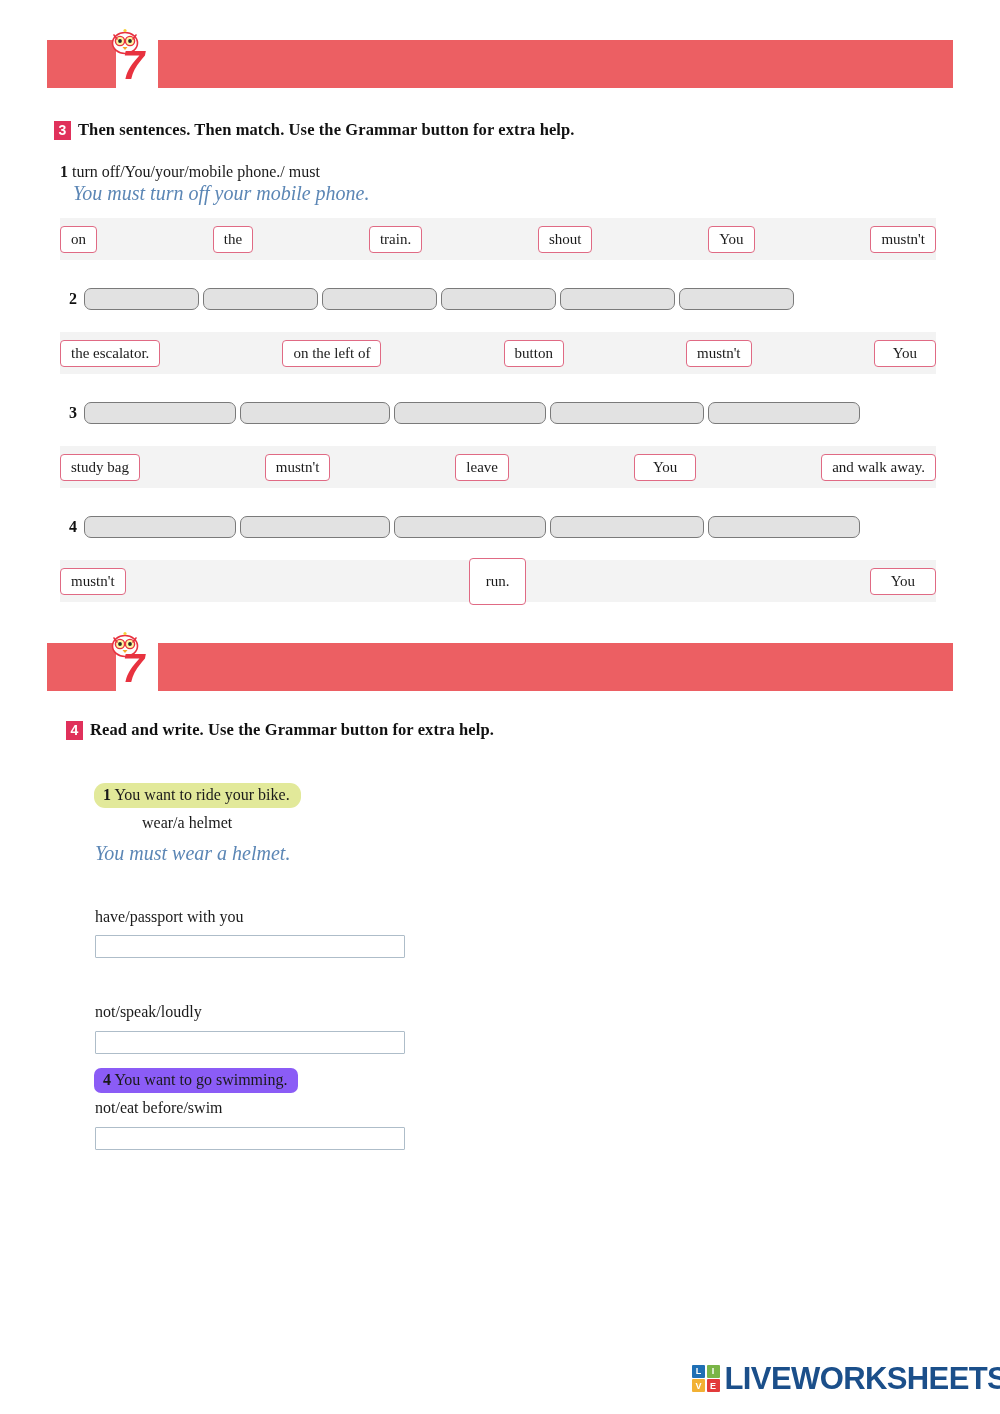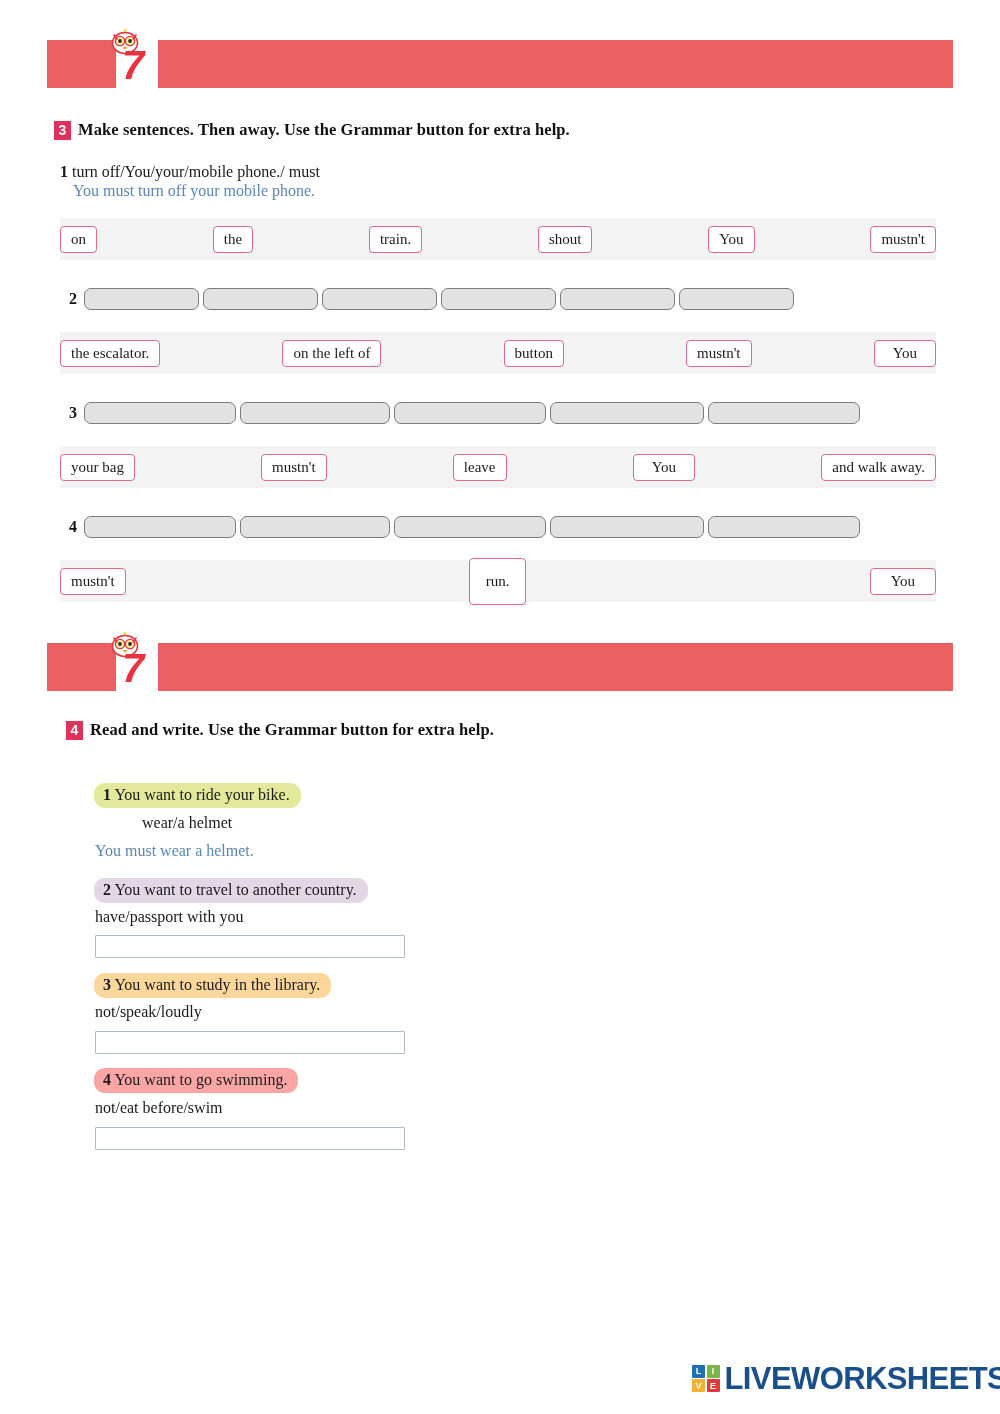--- a/index.html
+++ b/index.html
@@ -33,21 +33,21 @@
     background:#e0315b;color:#fff;font-family:"Liberation Sans", sans-serif;
     font-weight:bold;font-size:14px;width:17px;height:19px;
     display:flex;align-items:center;justify-content:center;
   }
   .ex-title{font-size:16.5px;font-weight:bold;color:#111;letter-spacing:0.1px;}
 
   
   .q-line{position:absolute;font-size:16px;color:#1a1a1a;white-space:nowrap;}
   .q-num{font-weight:bold;}
   .answer-it{
-    position:absolute;font-size:16px;color:#5b86b5;
+    position:absolute;font-size:20px;font-style:italic;color:#5b86b5;
     white-space:nowrap;
   }
 
   
   .strip{
     position:absolute;left:60px;width:876px;height:42px;
     background:#f3f3f3;
     display:flex;align-items:center;justify-content:space-between;gap:6px;
   }
   .tile{
@@ -113,21 +113,21 @@
         <path d="M4 7 L7 11" stroke="#e8323f" stroke-width="1.6" stroke-linecap="round"></path>
         <path d="M26 7 L23 11" stroke="#e8323f" stroke-width="1.6" stroke-linecap="round"></path>
         <circle cx="15" cy="2.5" r="1.6" fill="#f5d33a"></circle>
       </svg>
       <div class="logo-seven">7</div>
     </div>
   </div>
 
   <div class="ex-head" style="left:54px;top:120px;">
     <span class="ex-badge">3</span>
-    <span class="ex-title">Make sentences. Then away. Use the Grammar button for extra help.</span>
+    <span class="ex-title">Then sentences. Then match. Use the Grammar button for extra help.</span>
   </div>
 
   <div class="q-line" style="left:60px;top:163px;">
     <span class="q-num">1</span>
     <span>turn off/You/your/mobile phone./ must</span>
   </div>
   <div class="answer-it" style="left:73px;top:182px;">You must turn off your mobile phone.</div>
 
   <div class="strip" style="top:218px;">
     <span class="tile">on</span>
@@ -159,21 +159,21 @@
   <div class="slot-row" style="left:69px;top:402px;">
     <span class="slot-num">3</span>
     <span class="slot" style="width:150px;"></span>
     <span class="slot" style="width:148px;"></span>
     <span class="slot" style="width:150px;"></span>
     <span class="slot" style="width:152px;"></span>
     <span class="slot" style="width:150px;"></span>
   </div>
 
   <div class="strip" style="top:446px;">
-    <span class="tile">your bag</span>
+    <span class="tile">study bag</span>
     <span class="tile">mustn't</span>
     <span class="tile">leave</span>
     <span class="tile" style="padding:4px 18px;">You</span>
     <span class="tile">and walk away.</span>
   </div>
 
   <div class="slot-row" style="left:69px;top:516px;">
     <span class="slot-num">4</span>
     <span class="slot" style="width:150px;"></span>
     <span class="slot" style="width:148px;"></span>
@@ -212,40 +212,28 @@
 
   <div class="item" style="top:783px;">
     <span class="pill" style="background:#e2e99a;">
       <b>1</b>
       <span>You want to ride your bike.</span>
     </span>
   </div>
   <div class="prompt" style="position:absolute;left:95px;top:814px;margin-left:47px;">wear/a helmet</div>
   <div class="answer-it" style="left:95px;top:842px;">You must wear a helmet.</div>
 
-  <div class="item" style="top:878px;">
-    <span class="pill" style="background:#e2d7e5;">
-      <b>2</b>
-      <span>You want to travel to another country.</span>
-    </span>
-  </div>
   <div class="prompt" style="position:absolute;left:95px;top:908px;">have/passport with you</div>
   <input class="ans-input" style="position: absolute; left: 95px; top: 935px;" value="">
 
-  <div class="item" style="top:973px;">
-    <span class="pill" style="background:#fcd79b;">
-      <b>3</b>
-      <span>You want to study in the library.</span>
-    </span>
-  </div>
   <div class="prompt" style="position:absolute;left:95px;top:1003px;">not/speak/loudly</div>
   <input class="ans-input" style="position: absolute; left: 95px; top: 1031px;" value="">
 
   <div class="item" style="top:1068px;">
-    <span class="pill" style="background:#fca5a5;">
+    <span class="pill" style="background:#8b5cf6;border-radius:7px;">
       <b>4</b>
       <span>You want to go swimming.</span>
     </span>
   </div>
   <div class="prompt" style="position:absolute;left:95px;top:1099px;">not/eat before/swim</div>
   <input class="ans-input" style="position: absolute; left: 95px; top: 1127px;" value="">
 
   <div class="lw-logo">
     <div class="lw-grid">
       <span class="lw-cell" style="background:#1f6fb4;">L</span>

